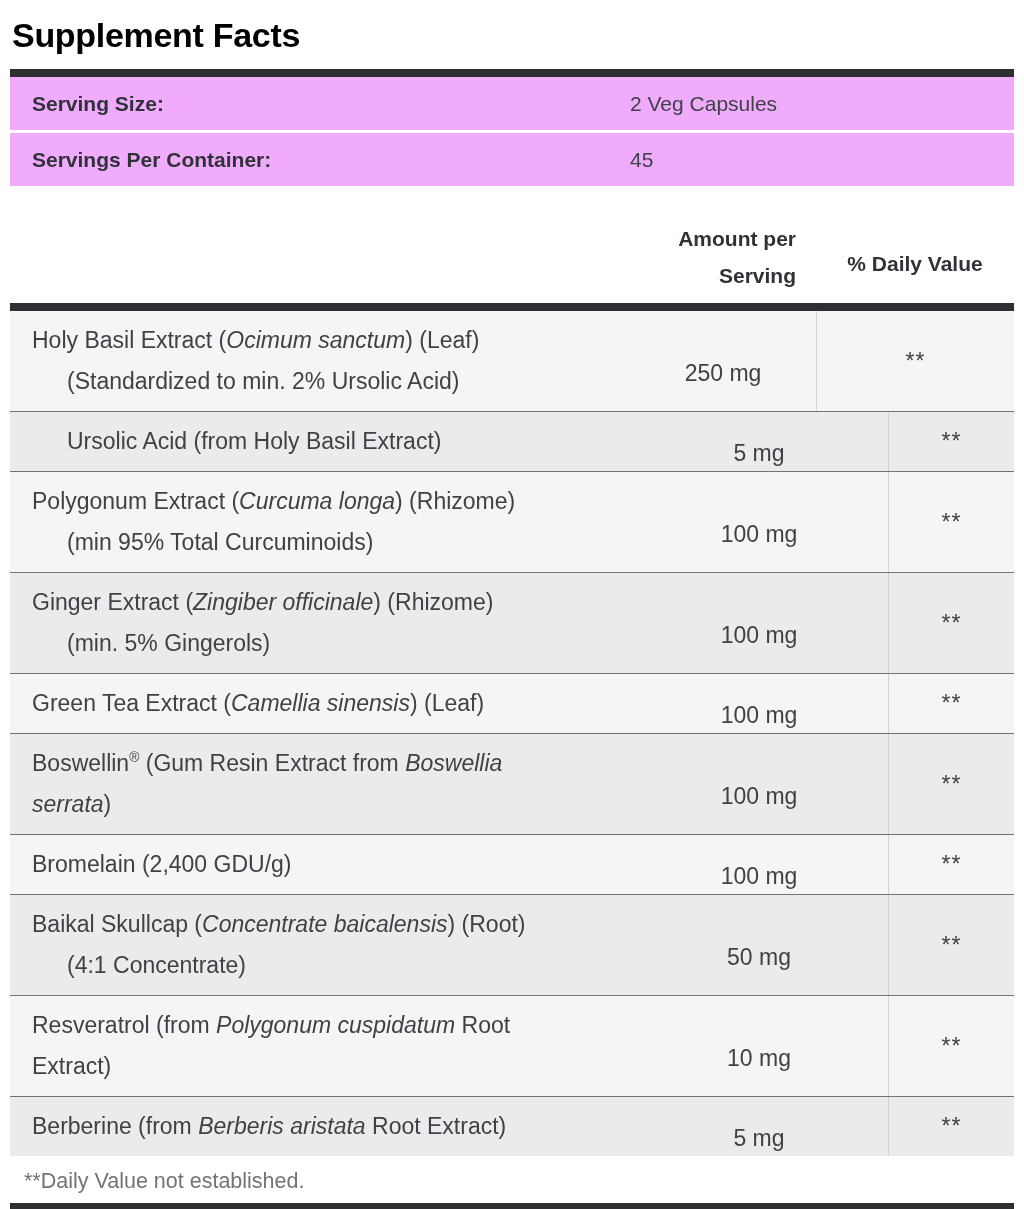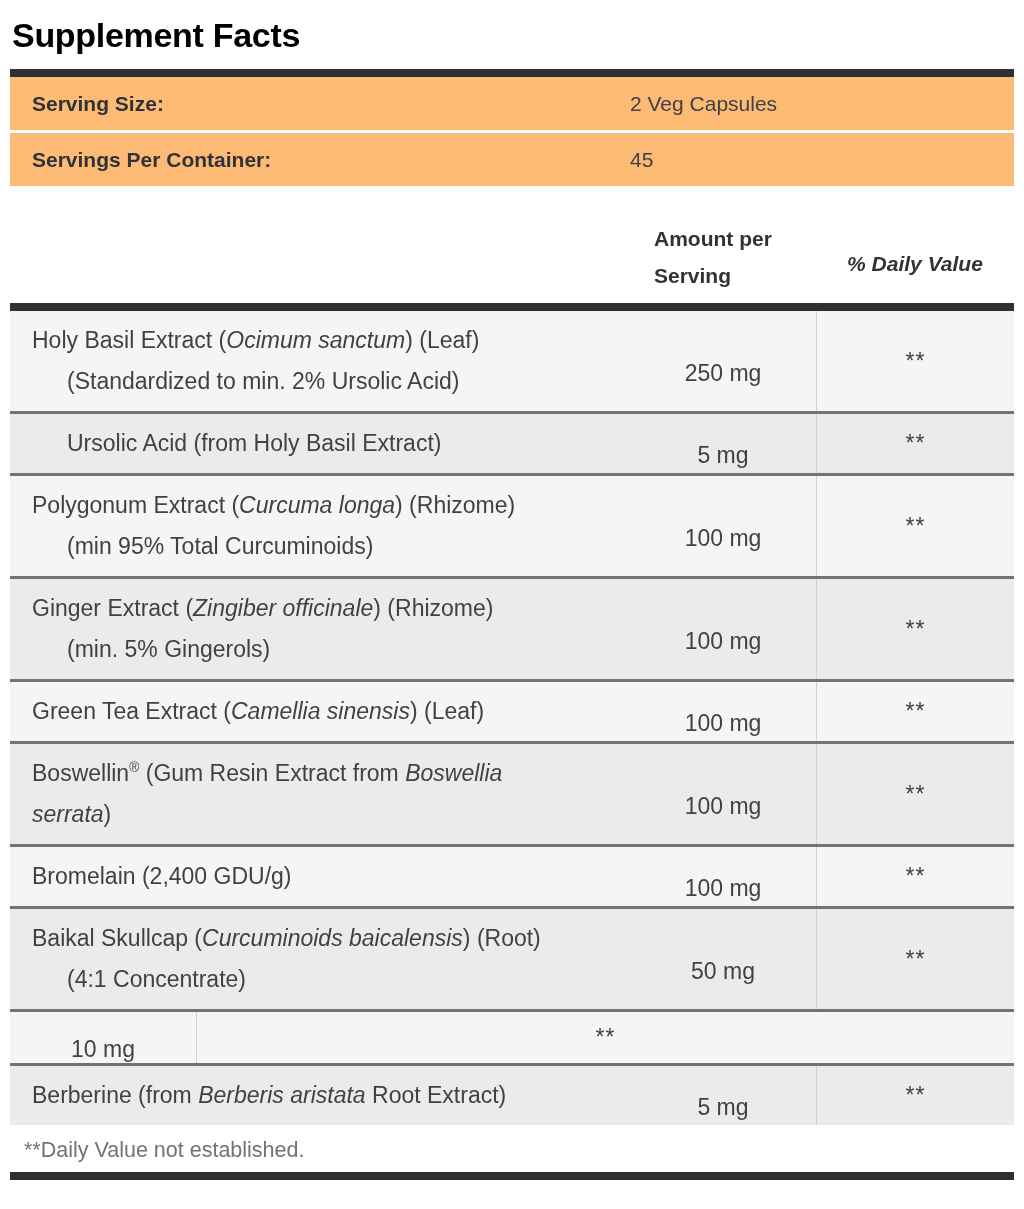--- a/index.html
+++ b/index.html
@@ -22,43 +22,43 @@
     font-weight: 700;
     letter-spacing: -0.3px;
     color: #000000;
   }
 
   .thick-bar { height: 8px; background: #2e2f32; }
 
   .serving-row {
     position: relative;
     height: 53px;
-    background: #fdba74;
+    background: #f0abfc;
     display: flex;
     align-items: center;
     font-size: 21px;
   }
   .serving-row + .serving-row { margin-top: 3px; }
   .serving-label { font-weight: 700; padding-left: 22px; color: #2f3338; }
   .serving-value { position: absolute; left: 620px; color: #3e4247; }
 
   .col-headers { position: relative; height: 117px; }
   .amount-header {
-    position: absolute; left: 644px; width: 186px; bottom: 9px;
-    text-align: left; font-weight: 700; font-size: 21px;
+    position: absolute; left: 600px; width: 186px; bottom: 9px;
+    text-align: right; font-weight: 700; font-size: 21px;
     line-height: 37px; color: #2f3338;
   }
   .dv-header {
     position: absolute; left: 806px; width: 198px; bottom: 27px;
-    text-align: center; font-weight: 700; font-size: 21px; color: #2f3338; font-style: italic;
+    text-align: center; font-weight: 700; font-size: 21px; color: #2f3338;
   }
 
   .rows { width: 1004px; }
   .row { display: flex; align-items: stretch; }
-  .row + .row { border-top: 3px solid #737373; }
+  .row + .row { border-top: 1px solid #737373; gap: 36px; }
   .row:nth-child(odd)  { background: #f5f5f6; }
   .row:nth-child(even) { background: #ebebec; }
 
   .name-cell {
     width: 620px;
     padding: 9px 0;
     display: flex; flex-direction: column; justify-content: center;
     font-size: 23px; line-height: 41px;
   }
   .line { padding-left: 22px; }
@@ -160,27 +160,31 @@
       </div>
       <div class="row">
         <div class="name-cell">
           <div class="line"><span>Bromelain (2,400 GDU/g)</span></div>
         </div>
         <div class="amount-cell">100 mg</div>
         <div class="dv-cell">**</div>
       </div>
       <div class="row">
         <div class="name-cell">
-          <div class="line"><span>Baikal Skullcap (</span><em>Curcuminoids baicalensis</em><span>) (Root)</span></div>
+          <div class="line"><span>Baikal Skullcap (</span><em>Concentrate baicalensis</em><span>) (Root)</span></div>
           <div class="line indent"><span>(4:1 Concentrate)</span></div>
         </div>
         <div class="amount-cell">50 mg</div>
         <div class="dv-cell">**</div>
       </div>
       <div class="row">
+        <div class="name-cell">
+          <div class="line"><span>Resveratrol (from </span><em>Polygonum cuspidatum</em><span> Root</span></div>
+          <div class="line"><span>Extract)</span></div>
+        </div>
         <div class="amount-cell">10 mg</div>
         <div class="dv-cell">**</div>
       </div>
       <div class="row">
         <div class="name-cell">
           <div class="line"><span>Berberine (from </span><em>Berberis aristata</em><span> Root Extract)</span></div>
         </div>
         <div class="amount-cell">5 mg</div>
         <div class="dv-cell">**</div>
       </div>

